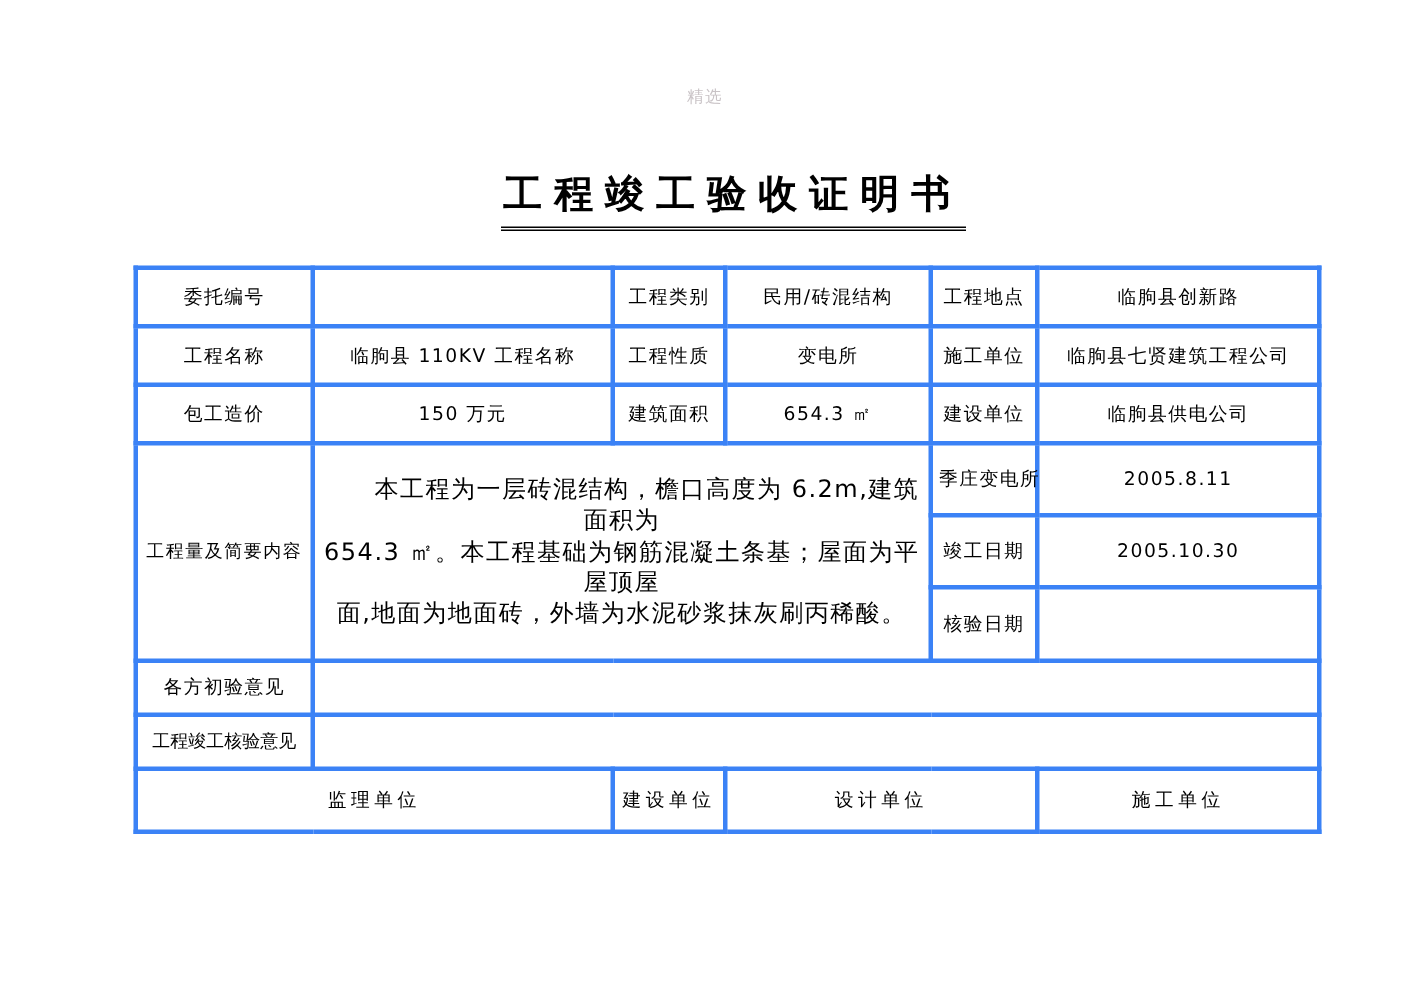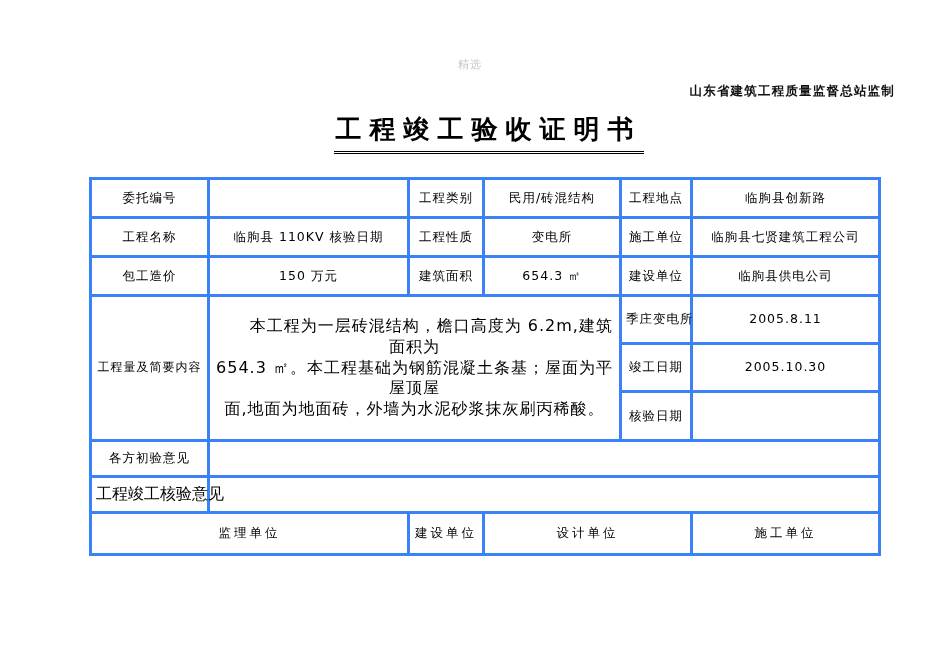--- a/index.html
+++ b/index.html
@@ -122,21 +122,20 @@
   .sign-row { height: 42px; }
   .sign-row td { letter-spacing: 3px; }
 </style>
 </head>
 <body>
 
 <div class="page">
 
   <div class="watermark">精选</div>
 
-  <div class="header-line">山东省建筑工程质量监督总站监制</div>
 
   <div class="doc-title">
     <span class="title-text">工程竣工验收证明书</span>
   </div>
 
 
   <table class="doc-table">
     <colgroup>
       <col style="width:118px">
       <col style="width:200px">
@@ -151,21 +150,21 @@
       <td class="lbl">委托编号</td>
       <td class="val"></td>
       <td class="lbl">工程类别</td>
       <td class="val">民用/砖混结构</td>
       <td class="lbl">工程地点</td>
       <td class="val">临朐县创新路</td>
     </tr>
 
     <tr class="r-h">
       <td class="lbl">工程名称</td>
-      <td class="val">临朐县 110KV 核验日期</td>
+      <td class="val">临朐县 110KV 工程名称</td>
       <td class="lbl">工程性质</td>
       <td class="val">变电所</td>
       <td class="lbl">施工单位</td>
       <td class="val">临朐县七贤建筑工程公司</td>
     </tr>
 
     <tr class="r-h">
       <td class="lbl">包工造价</td>
       <td class="val">150 万元</td>
       <td class="lbl">建筑面积</td>
@@ -194,21 +193,21 @@
       <td class="lbl" style="height:46px">核验日期</td>
       <td class="val"></td>
     </tr>
 
     <tr class="opinion-row">
       <td class="lbl">各方初验意见</td>
       <td colspan="5"></td>
     </tr>
 
     <tr class="opinion-row">
-      <td class="lbl" style="letter-spacing:0px;font-size:16px">工程竣工核验意见</td>
+      <td class="lbl" style="letter-spacing:0px;font-size:12px">工程竣工核验意见</td>
       <td colspan="5"></td>
     </tr>
 
     <tr class="sign-row">
       <td colspan="2" style="width:197px">监理单位</td>
       <td colspan="1" style="width:197px">建设单位</td>
       <td colspan="2" style="width:197px">设计单位</td>
       <td colspan="1" style="width:198px">施工单位</td>
     </tr>
   </tbody>

